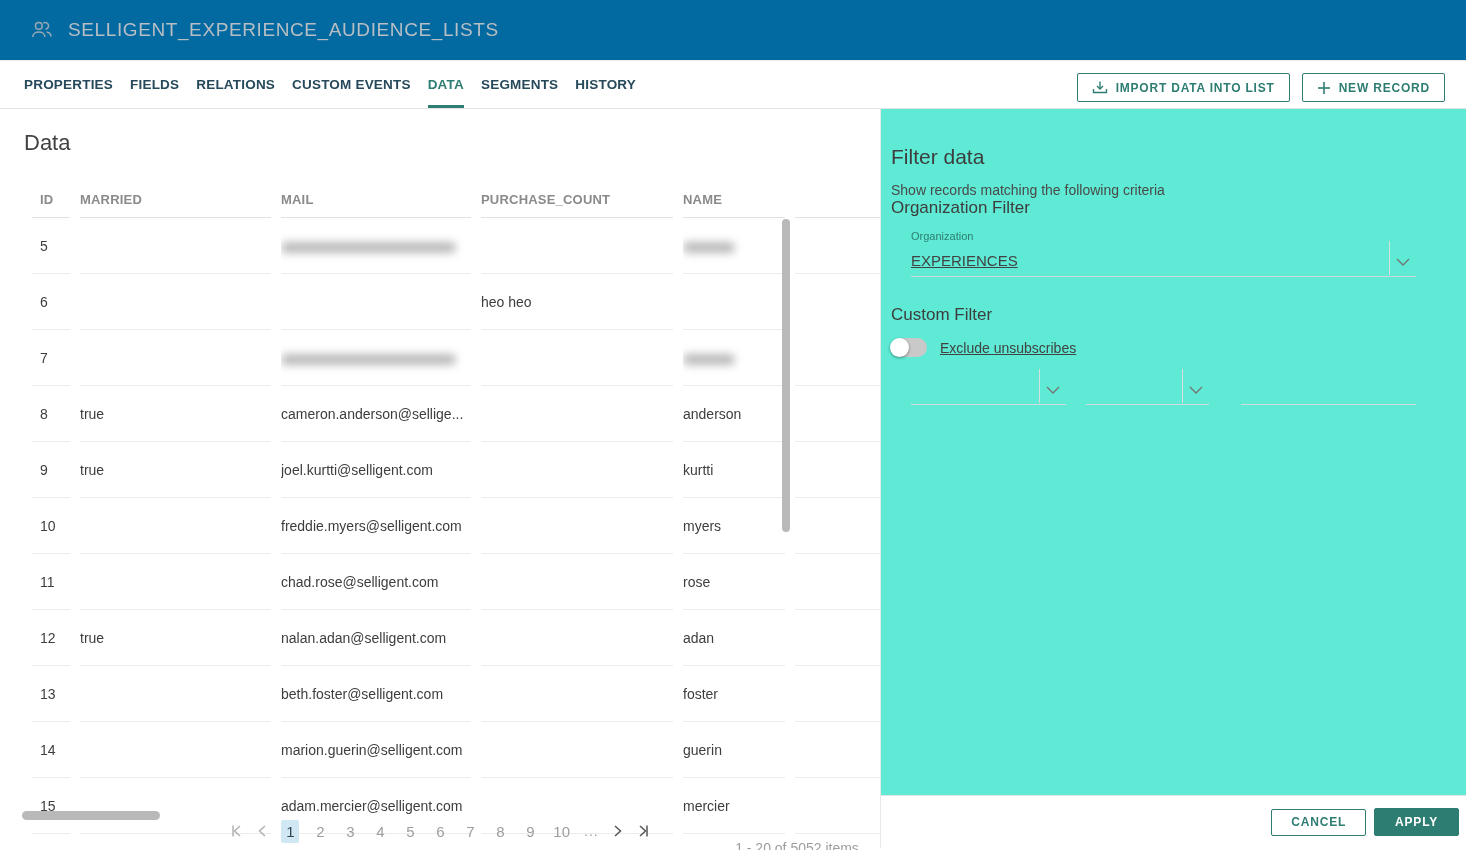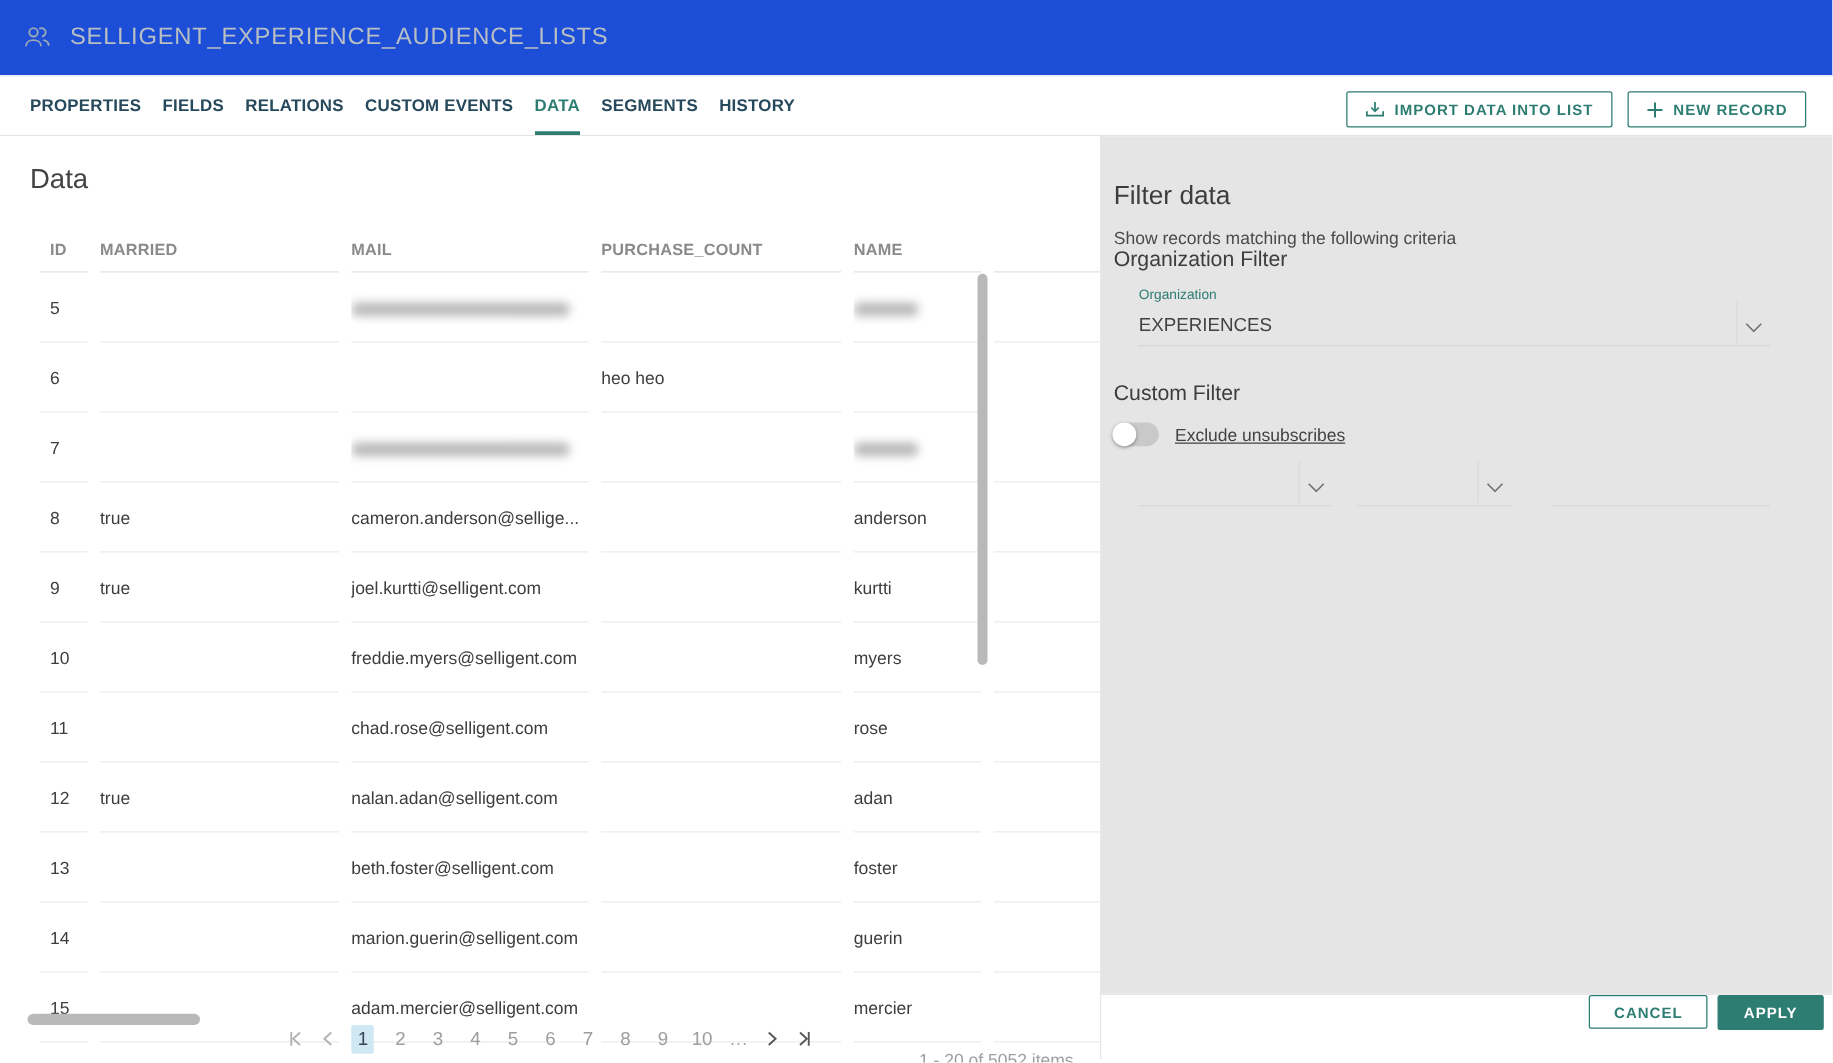--- a/index.html
+++ b/index.html
@@ -1,21 +1,21 @@
 <!DOCTYPE html>
 <html style="--accent: #2e7d72;"><head>
 <meta charset="utf-8">
 <style>
   * { margin:0; padding:0; box-sizing:border-box; }
   html,body { width:1466px; height:850px; overflow:hidden; background:#fff;
     font-family:"Liberation Sans", sans-serif; color:#3d3d3d; }
 
   
-  .app-header { height:61px; display:flex; align-items:center; padding-left:16px;
-    border-bottom:1px solid #ececec; background:#1d4ed8; }
+  .app-header { height:61px; display:flex; align-items:center; padding-left:28px;
+    border-bottom:1px solid #ececec; background:#0369a1; }
   .app-header .ppl-icon { margin-right:14px; display:flex; }
   .app-title { font-size:19px; color:#b7bec4; letter-spacing:.6px; font-weight:400; }
 
   
   .tabbar { height:48px; display:flex; align-items:stretch; border-bottom:1px solid #e4e4e4;
     padding-left:24px; background:#fff; position:relative; }
   .tabs { display:flex; gap:17px; }
   .tab { font-size:13.5px; font-weight:bold; color:#26495c; letter-spacing:.2px;
     display:flex; align-items:center; cursor:pointer; border-bottom:3px solid transparent;
     padding-top:2px; }
@@ -26,21 +26,21 @@
     font-size:12px; font-weight:bold; letter-spacing:.8px; cursor:pointer;
     font-family:"Liberation Sans", sans-serif; }
   .btn-fill { display:flex; align-items:center; justify-content:center; height:28px; padding:0 20px;
     background:#2e7d72; border:1px solid #2e7d72; border-radius:2px; color:#fff;
     font-size:12px; font-weight:bold; letter-spacing:.8px; cursor:pointer;
     font-family:"Liberation Sans", sans-serif; }
 
   
   .main { display:flex; height:739px; }
   .left-pane { width:880px; position:relative; background:#fff; }
-  .right-pane { flex:1; border-left:1px solid #e8e8e8; position:relative; background:#e5e5e5;
+  .right-pane { flex:1; border-left:1px solid #e8e8e8; position:relative; background:#5eead4;
     padding-left:10px; }
 
   
   .data-title { font-size:22px; color:#424242; margin:21px 0 0 24px; font-weight:400; }
   .dtable { margin-top:36px; }
   .thead, .trow { display:grid;
     grid-template-columns:38px 191px 190px 192px 102px 1fr;
     column-gap:10px; padding-left:32px; }
   .thead .th { font-size:13px; font-weight:bold; color:#8a8a8a; letter-spacing:.2px;
     padding-bottom:10px; border-bottom:1px solid #e2e2e2; }
@@ -71,37 +71,37 @@
   .pg-count { position:absolute; left:712px; top:26px; width:170px; text-align:center;
     font-size:14px; color:#9e9e9e; line-height:17px; }
 
   
   .fd-title { font-size:21px; color:#3d3d3d; font-weight:400; margin-top:36px; }
   .fd-sub { font-size:14px; color:#4a4a4a; margin-top:13px; }
   .fd-section { font-size:17px; color:#3d3d3d; font-weight:400; }
   .field { position:relative; margin-left:20px; margin-top:12px; width:505px; }
   .field .f-label { font-size:11px; color:#2e7d72; margin-bottom:7px; }
   .f-valrow { position:relative; height:28px; border-bottom:1px solid #d6d6d6; }
-  .f-value { font-size:15px; color:#424242; line-height:24px; }
+  .f-value { font-size:15px; color:#424242; line-height:24px;text-decoration:underline; }
   .f-chev { position:absolute; right:2px; top:2px; cursor:pointer; }
   .f-sep { position:absolute; right:26px; top:-8px; width:1px; height:34px; background:#dcdcdc; }
   .toggle-row { display:flex; align-items:center; margin-top:13px; gap:13px; }
   .toggle { width:36px; height:19px; border-radius:10px; background:#c9c9c9; position:relative;
     cursor:pointer; }
   .toggle .knob { position:absolute; left:-1px; top:0; width:19px; height:19px; border-radius:50%;
     background:#fff; box-shadow:0 1px 3px rgba(0,0,0,.4); }
   .toggle-label { font-size:14px; color:#424242;text-decoration:underline; }
   .cond-row { display:flex; margin-top:20px; margin-left:20px; }
   .cond { position:relative; height:28px; border-bottom:1px solid #d9d9d9; }
   .cond.c1 { width:155px; }
   .cond.c2 { width:123px; margin-left:20px; }
   .cond.c3 { width:175px; margin-left:32px; }
 
   .panel-footer { position:absolute; left:0; right:0; bottom:0; height:53px;
-    border-top:1px solid #e5e5e5; background:#fff; display:flex; align-items:flex-start;
+    border-top:1px solid #e5e5e5; background:#fff; display:flex; align-items:center;
     justify-content:flex-end; gap:8px; padding-right:7px; }
   .panel-footer .btn-outline { height:27px; padding:0 19px; }
 </style>
 </head>
 <body>
 
 <div class="app-header">
   <span class="ppl-icon">
     <svg width="26" height="26" viewBox="0 0 24 24" fill="none" stroke="#9aaab4" stroke-width="1.4">
       <circle cx="10" cy="8.2" r="3.1"></circle>

